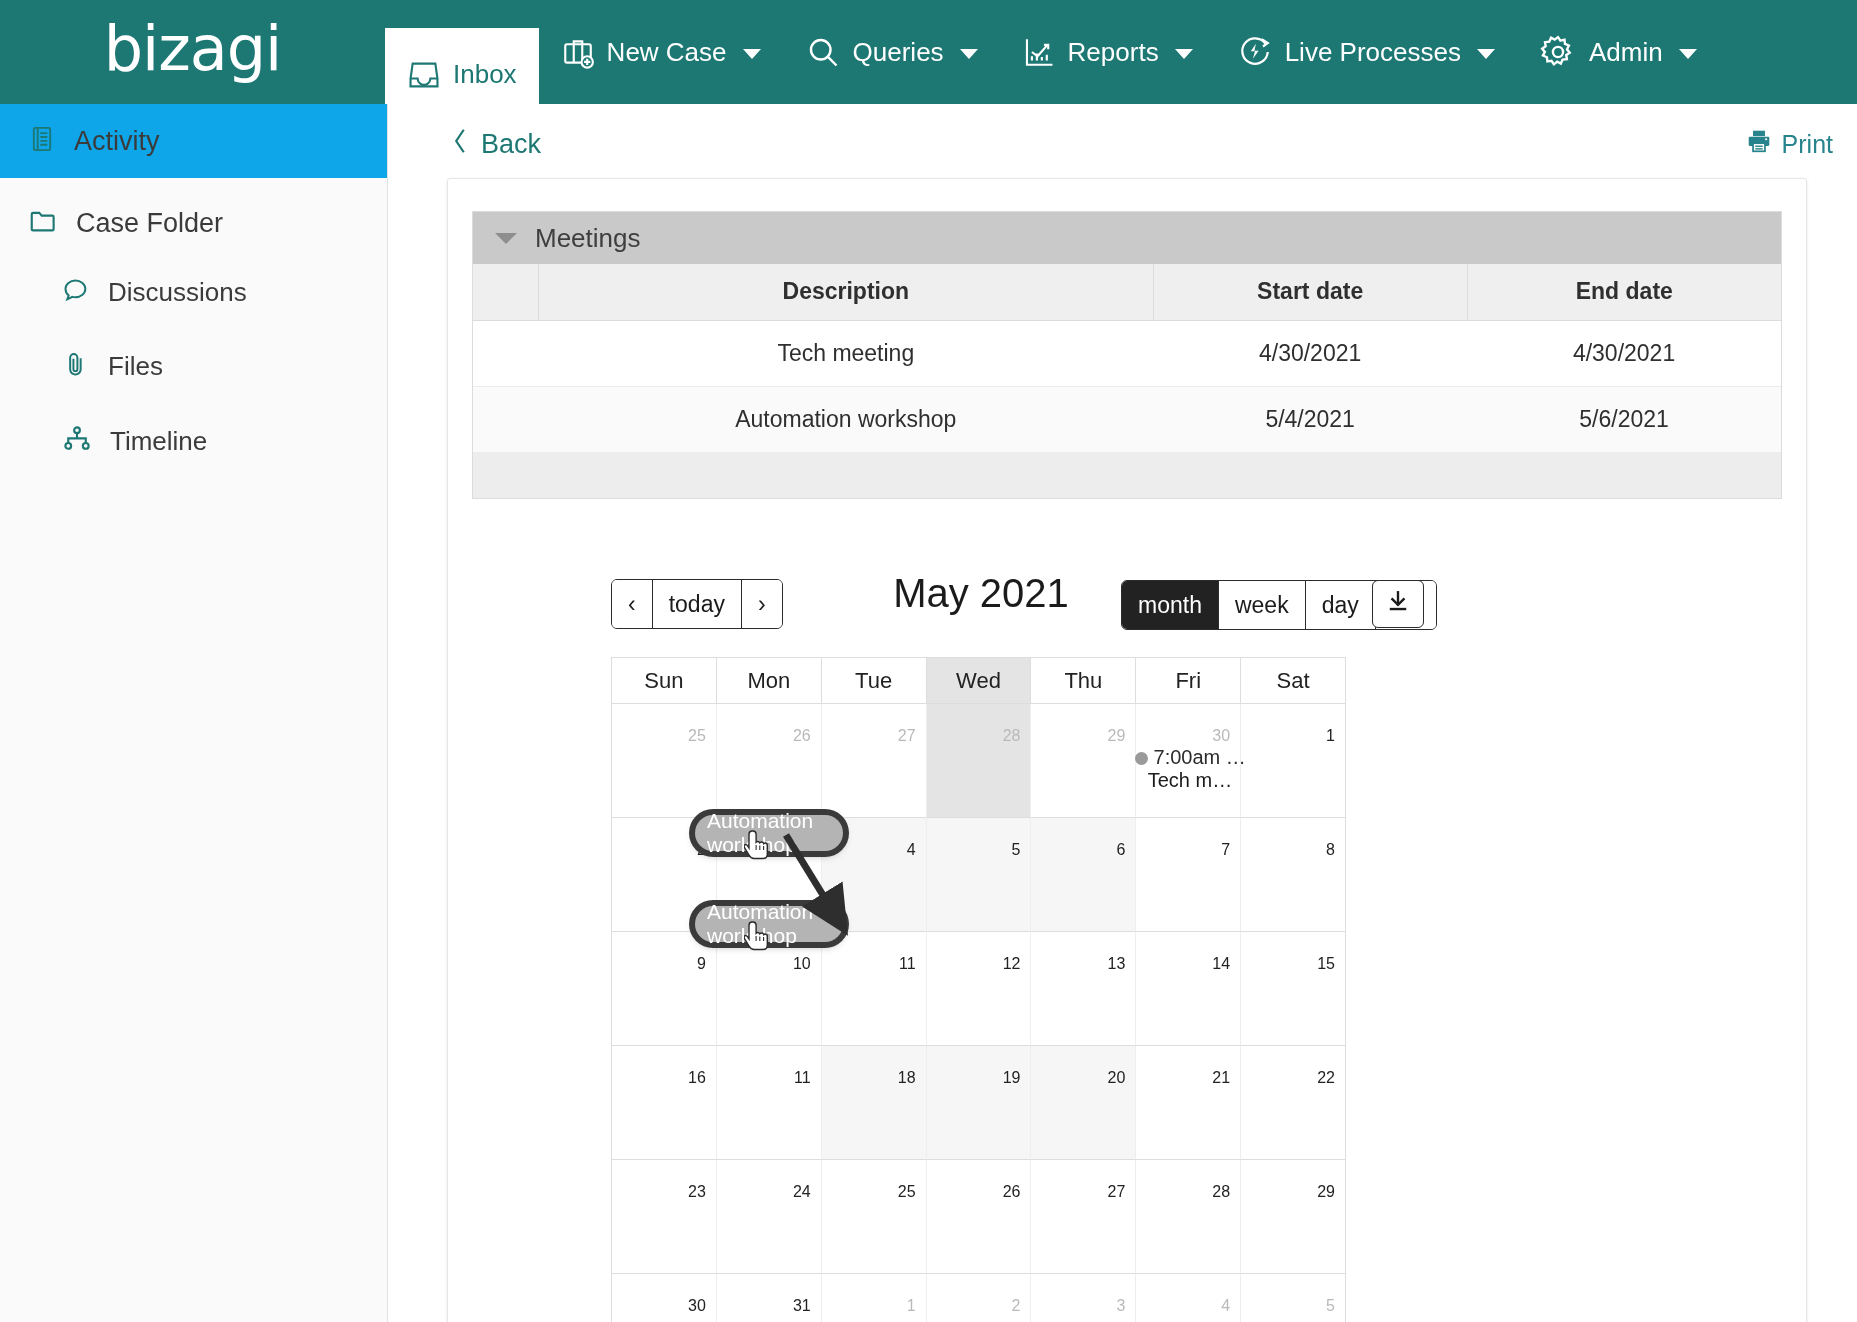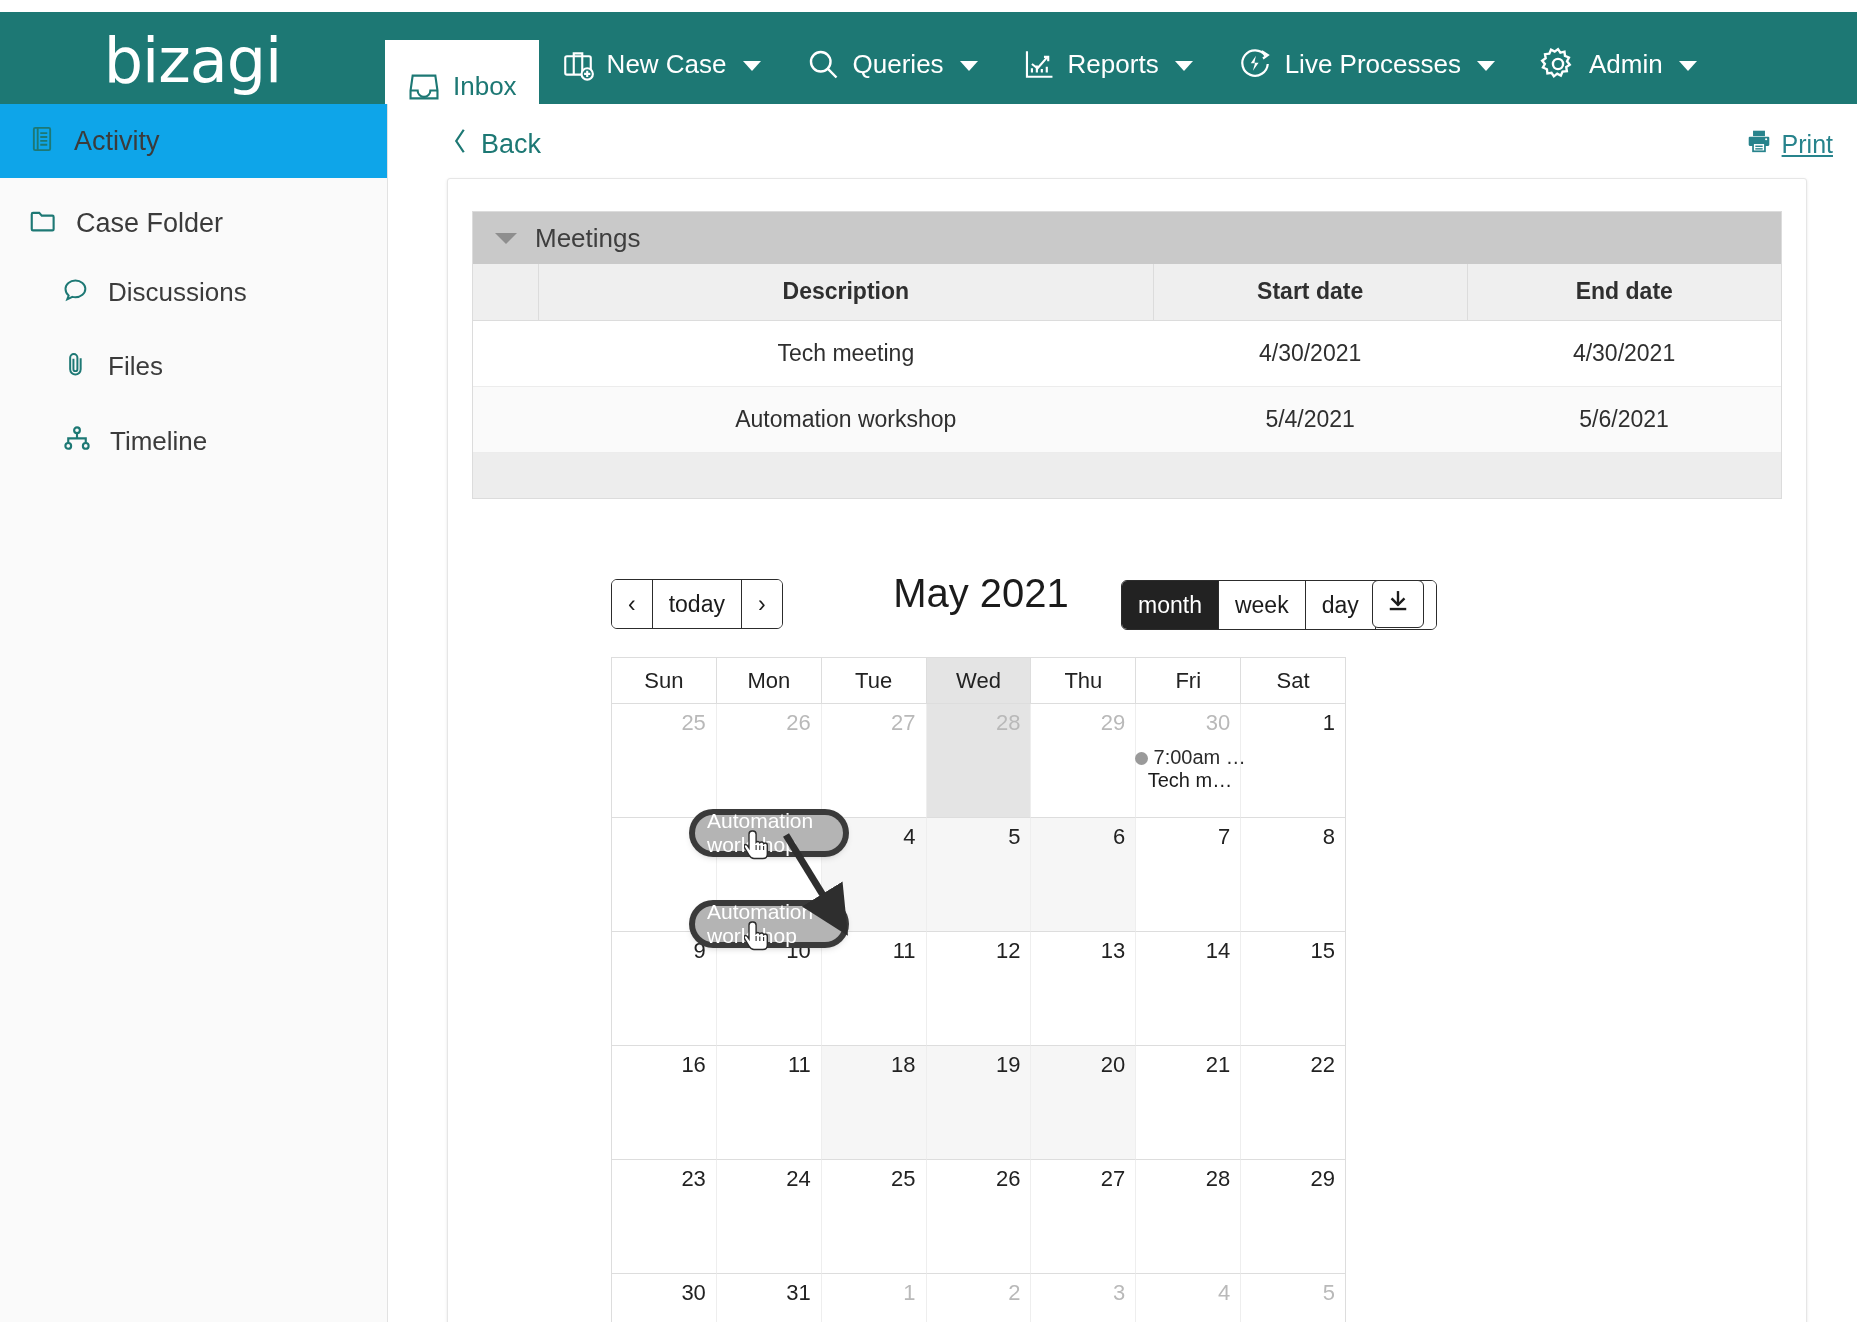--- a/index.html
+++ b/index.html
@@ -5,21 +5,21 @@
   * { box-sizing: border-box; margin: 0; padding: 0; }
   html, body {
     width: 1857px; height: 1322px;
     font-family: "Liberation Sans", sans-serif;
     background: #ffffff;
     overflow: hidden;
   }
 
   
   .topbar {
-    position: absolute; left:0; top:12px; width:1857px; height:104px;
+    position: absolute; left:0; top:0; width:1857px; height:104px;
     background:#1d7874;
     display:flex; align-items:flex-start;
   }
   .brand {
     width: 385px; height:104px;
     display:flex; align-items:center; justify-content:center;
     padding-bottom: 6px;
   }
   .brand-word {
     color:#fff; font-size:62px; font-weight:400; letter-spacing:-1px;
@@ -69,21 +69,21 @@
     position:relative; height:85px;
   }
   .backlink {
     position:absolute; left:62px; top:22px;
     display:flex; align-items:center; gap:12px;
     color:#1d7874; font-size:27px; cursor:pointer;
   }
   .printlink {
     position:absolute; right:24px; top:24px;
     display:flex; align-items:center; gap:10px;
-    color:#27838c; font-size:25px; cursor:pointer;text-decoration:underline;
+    color:#27838c; font-size:25px; cursor:pointer;
   }
 
   .card {
     position:absolute; left:58px; top:74px; width:1360px; height:1150px;
     background:#fff; border:1px solid #e6e6e6; border-radius:3px;
     box-shadow:0 1px 3px rgba(0,0,0,.10);
     overflow:hidden;
   }
 
   
@@ -145,21 +145,21 @@
   }
   .gheadrow .gh:last-child { border-right:none; }
   .gheadrow .gh.today-col { background:#e4e4e4; }
   .wrow { display:flex; position:relative; }
   .wrow .gcell {
     flex:1; height:114px; border-right:1px solid #eee; border-bottom:1px solid #ddd;
     position:relative;
   }
   .wrow .gcell:last-child { border-right:none; }
   .wrow .gcell .dn {
-    position:absolute; right:10px; top:6px; font-size:22px; color:#222;
+    position:absolute; right:10px; top:23px; font-size:16px; color:#222;
   }
   .wrow .gcell.other .dn { color:#b9b9b9; }
   .wrow .gcell.today { background:#e4e4e4; }
   .wrow .gcell.hl { background:#f6f6f6; }
   .ev-line { position:absolute; right:8px; top:42px; text-align:right; width:94%; }
   .ev-time { font-size:20px; color:#2b2b2b; white-space:nowrap; }
   .ev-dot {
     display:inline-block; width:13px; height:13px; border-radius:50%;
     background:#9a9a9a; margin-right:6px; vertical-align:middle;
   }

